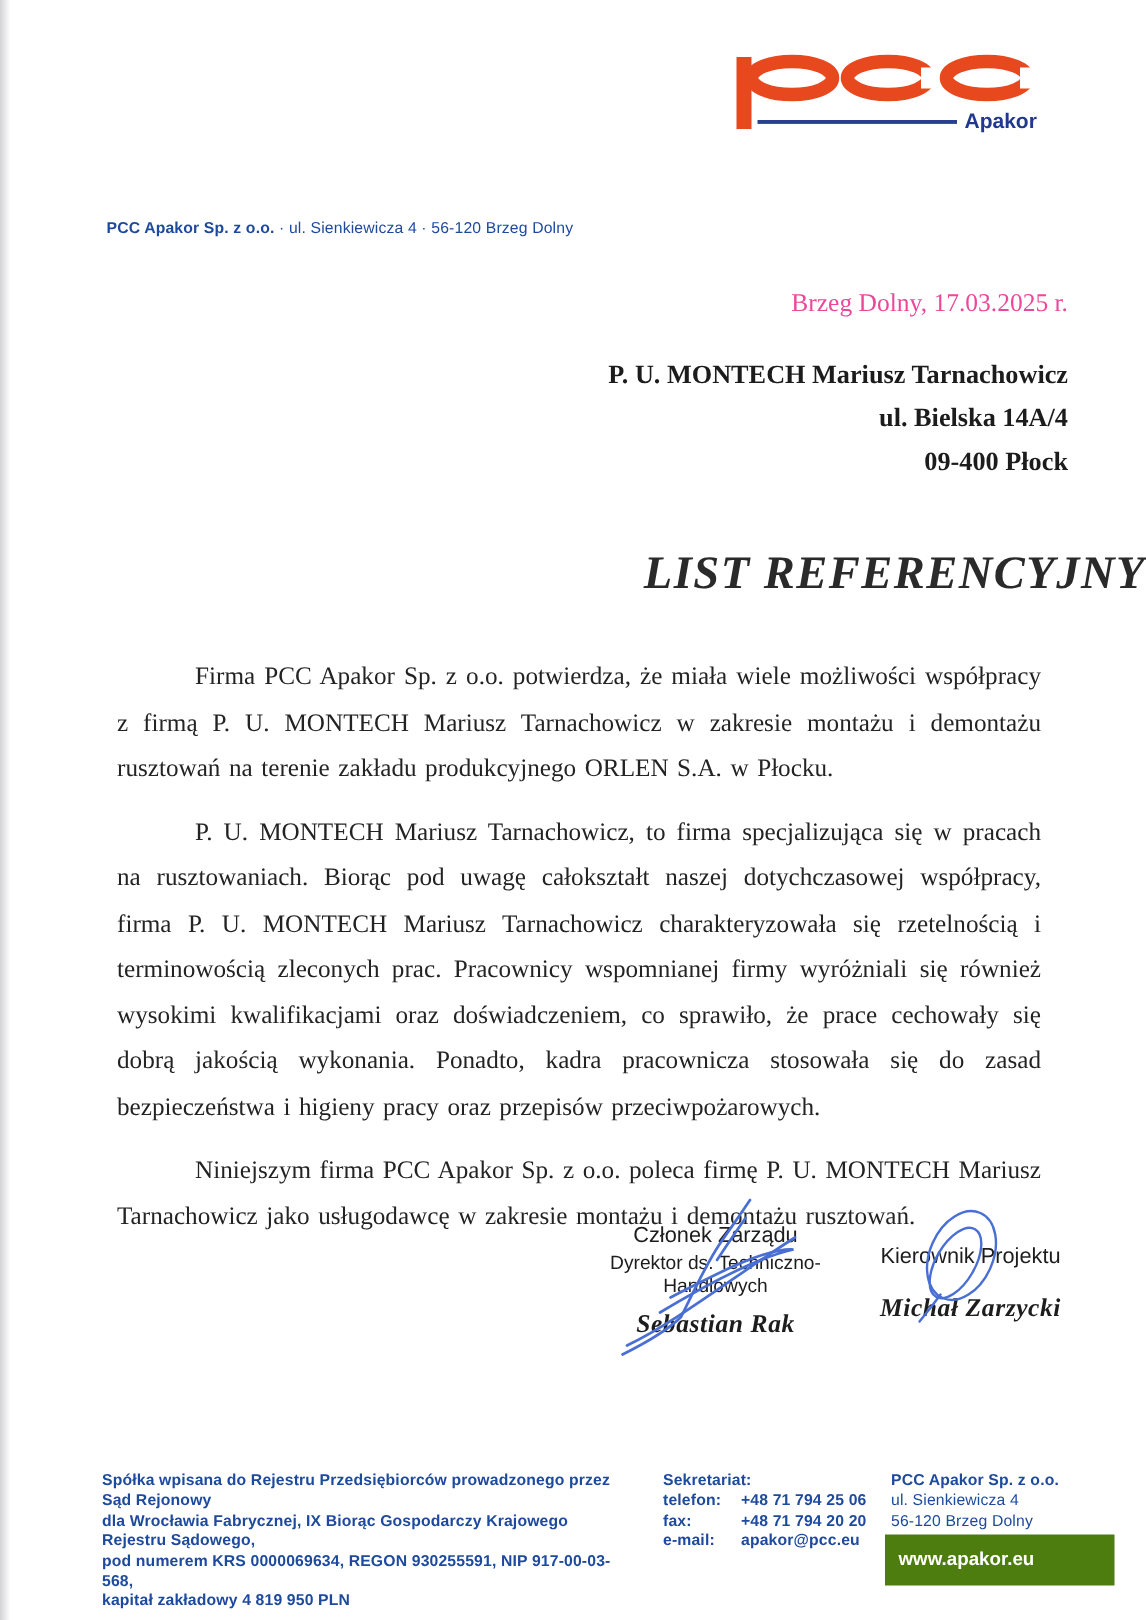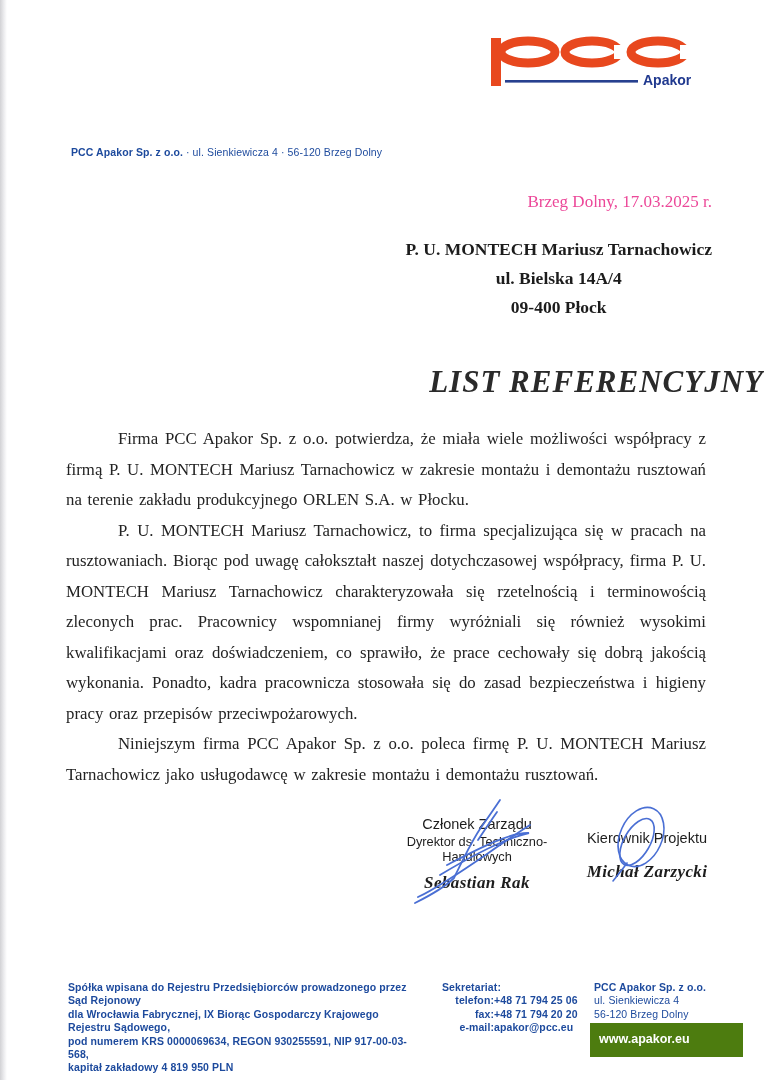--- a/index.html
+++ b/index.html
@@ -31,39 +31,39 @@
 
   
   .date-line {
     position:absolute; right:52px; top:192px;
     font-size:17px; text-align:right; color:#ec4899;
   }
 
   
   .recipient {
     position:absolute; right:52px; top:235px;
-    text-align:center; font-weight:bold; font-size:17.5px;
+    text-align:right; font-weight:bold; font-size:17.5px;
     line-height:29px; color:#1c1c1c;
   }
 
   
   .title {
     position:absolute; left:0; top:364px; width:100%;
     text-align:right;
     font-size:31px; font-style:italic; font-weight:bold;
     letter-spacing:1px; color:#2a2a2a;
   }
 
   
   .body-text {
     position:absolute; left:66px; top:424px; width:640px;
     font-size:16.8px; line-height:30.5px;
     text-align:justify; color:#232323; word-spacing:1.5px;
   }
-  .body-text p { text-indent:52px; margin:0; }
+  .body-text p { text-indent:52px; margin:12px; }
 
   
   .sig { position:absolute; text-align:center; color:#1d1d1d; }
   .sig .role1 { font-family:"Liberation Sans", sans-serif; font-size:14.5px; }
   .sig .role2 { font-family:"Liberation Sans", sans-serif; font-size:12.8px; margin-top:2px; }
   .sig .name  { font-family:"Liberation Serif", serif; font-style:italic; font-weight:bold;
                 font-size:17px; letter-spacing:.4px; }
   .sig-left  { left:388px; top:816px; width:178px; }
   .sig-left .name  { margin-top:9px; }
   .sig-right { left:576px; top:830px; width:142px; }
@@ -74,21 +74,21 @@
 
   
   .footer-col {
     position:absolute;
     font-family:"Liberation Sans", sans-serif;
     font-size:10.5px; line-height:13.4px;
     color:#1d4a9d; font-weight:bold; letter-spacing:.1px;
   }
   .footer-registry { left:68px; top:981px; width:350px; }
   .footer-secretariat { left:442px; top:981px; width:150px; }
-  .footer-secretariat .lbl { display:inline-block; width:52px;text-align:right; }
+  .footer-secretariat .lbl { display:inline-block; width:52px; }
   .footer-address { left:594px; top:981px; width:150px; }
   .website-box {
     position:absolute; left:590px; top:1023px;
     width:153px; height:34px;
     background:#4d7c0f;
     color:#ffffff;
     font-family:"Liberation Sans", sans-serif;
     font-size:12.5px; font-weight:bold;
     padding:9px 0 0 9px;
   }

